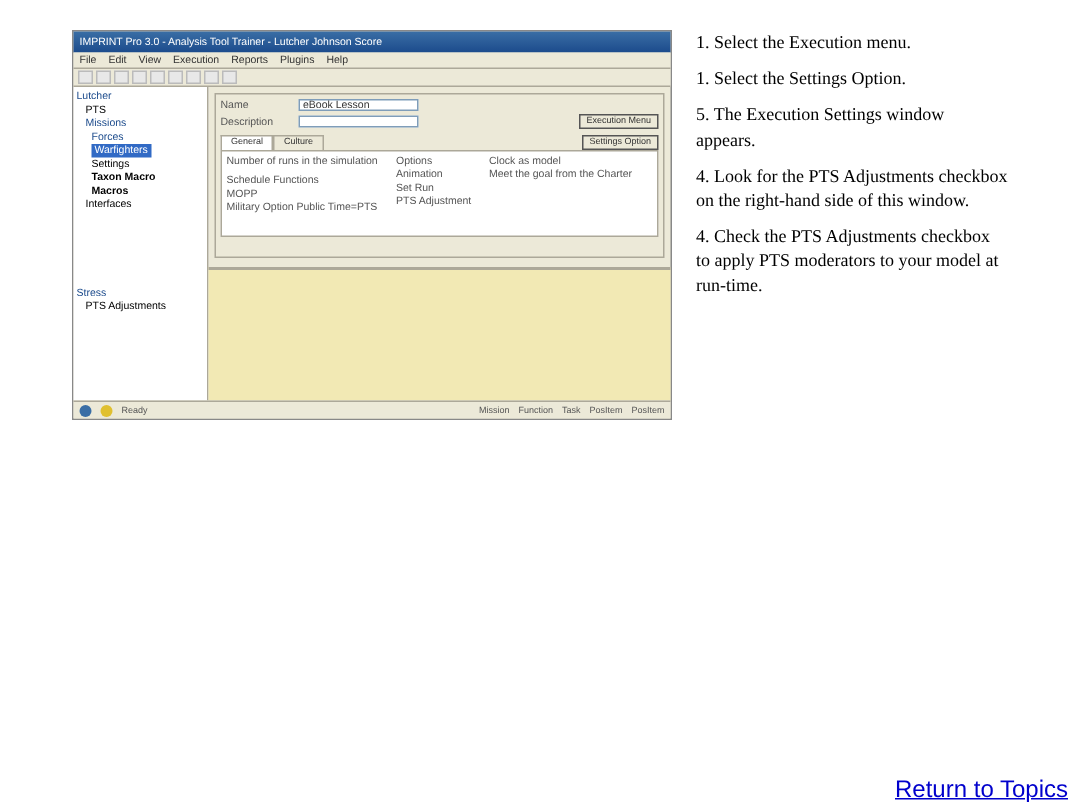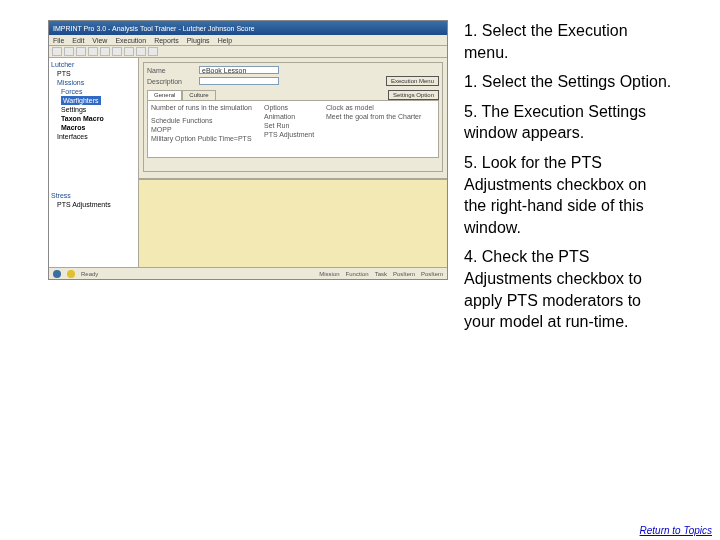--- a/index.html
+++ b/index.html
@@ -2,23 +2,23 @@
 <html><head>
 <meta charset="utf-8">
 <style>
   * { box-sizing: border-box; margin: 0; padding: 0; }
   html, body { width: 720px; height: 540px; background: #fff; font-family: Arial, Helvetica, sans-serif; }
   .slide { width: 720px; height: 540px; padding: 20px 48px 0 48px; position: relative; }
   .title { font-size: 34px; text-align: center; margin: 10px 0 22px 0; font-weight: 400; }
   .intro { font-size: 15px; line-height: 1.35; margin-bottom: 10px; }
   .content { display: flex; gap: 16px; }
   .left { width: 400px; flex-shrink: 0; }
-  .right { flex: 1; font-size: 16px; line-height: 1.35; }
+  .right { flex: 1; font-size: 12px; line-height: 1.35; font-family: Liberation Serif, serif; }
   .step { margin-bottom: 8px; }
-  .return { position: absolute; right: 8px; bottom: 4px; font-size: 10px; color: #0000cc; text-decoration: underline; font-style: italic; }
+  .return { position: absolute; right: 8px; bottom: 4px; font-size: 16px; color: #0000cc; text-decoration: underline; }
 
   
   .appwin { width: 400px; height: 260px; border: 1px solid #888; background: #ece9d8; font-size: 7px; color: #333; display: flex; flex-direction: column; }
   .titlebar { height: 14px; background: linear-gradient(#3a6ea5,#1c4b8c); color: #fff; padding: 1px 4px; font-size: 7px; display: flex; align-items: center; }
   .menubar { height: 11px; background: #ece9d8; border-bottom: 1px solid #aca899; padding: 0 4px; display: flex; gap: 8px; align-items: center; }
   .toolbar { height: 12px; background: #ece9d8; border-bottom: 1px solid #aca899; display:flex; gap:2px; align-items:center; padding:0 3px;}
   .toolbar span { width:10px; height:9px; background:#e8e8e8; border:1px solid #bbb; }
   .body { flex: 1; display: flex; }
   .tree { width: 90px; background: #fff; border-right: 1px solid #aca899; padding: 2px; line-height: 9px; }
   .tree .lt { color:#000; }
@@ -138,19 +138,19 @@
           <span>PosItem</span>
           <span>PosItem</span>
         </div>
       </div>
     </div>
 
     <div class="right">
       <p class="step">1. Select the Execution menu.</p>
       <p class="step">1.  Select the Settings Option.</p>
       <p class="step">5.  The Execution Settings window appears.</p>
-      <p class="step">5.  Look for the PTS Adjustments checkbox on the right-hand side of this window.</p>
+      <p class="step">4.  Look for the PTS Adjustments checkbox on the right-hand side of this window.</p>
       <p class="step">4.  Check the PTS Adjustments checkbox to apply PTS moderators to your model at run-time.</p>
     </div>
   </div>
 
   <a class="return">Return to Topics</a>
 </div>
 
 </body></html>

